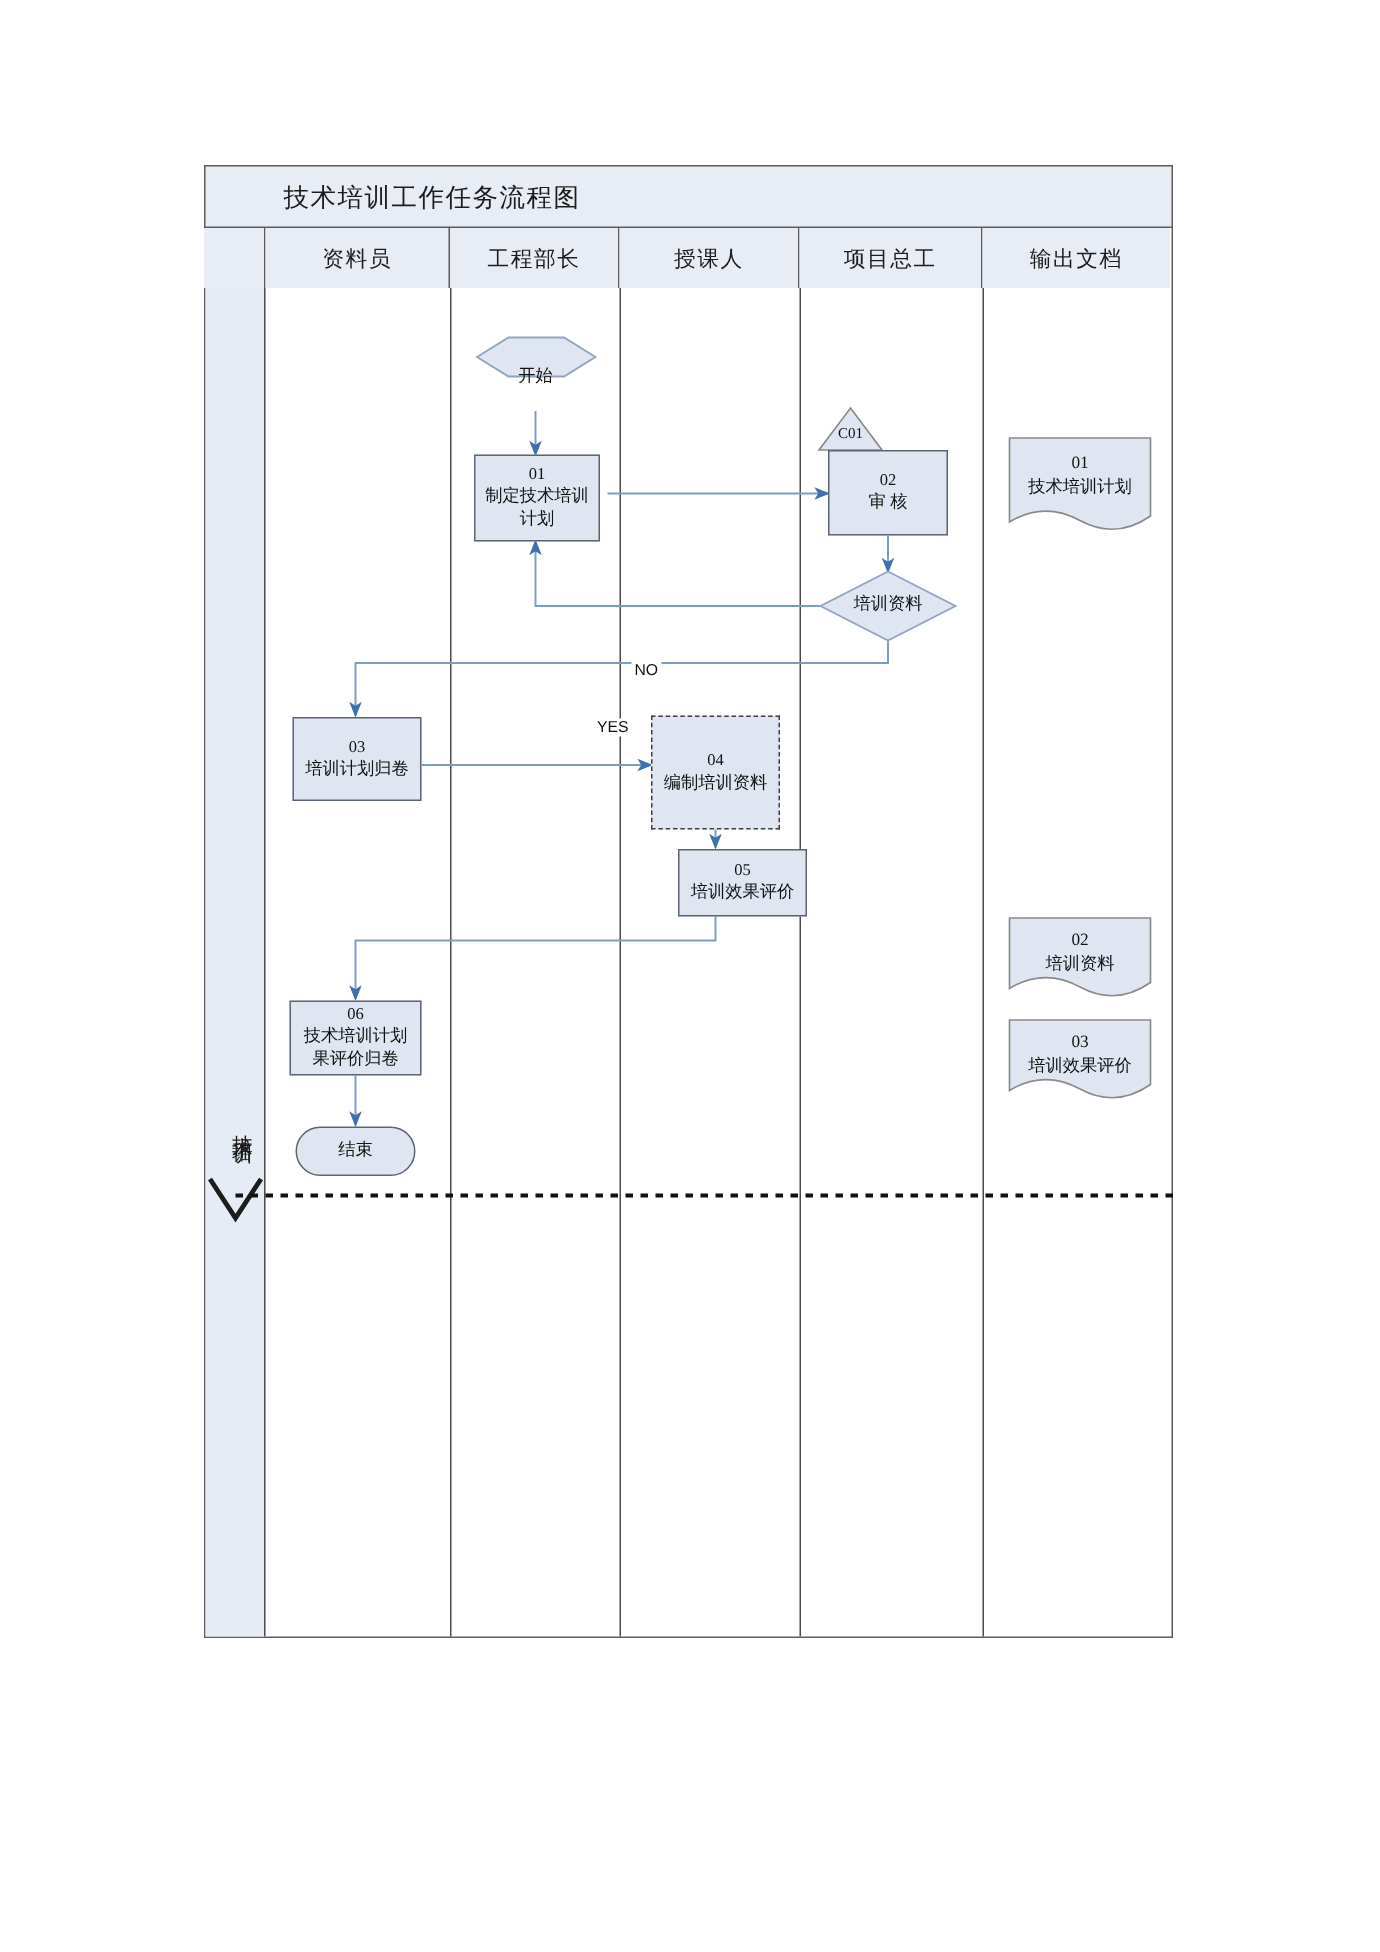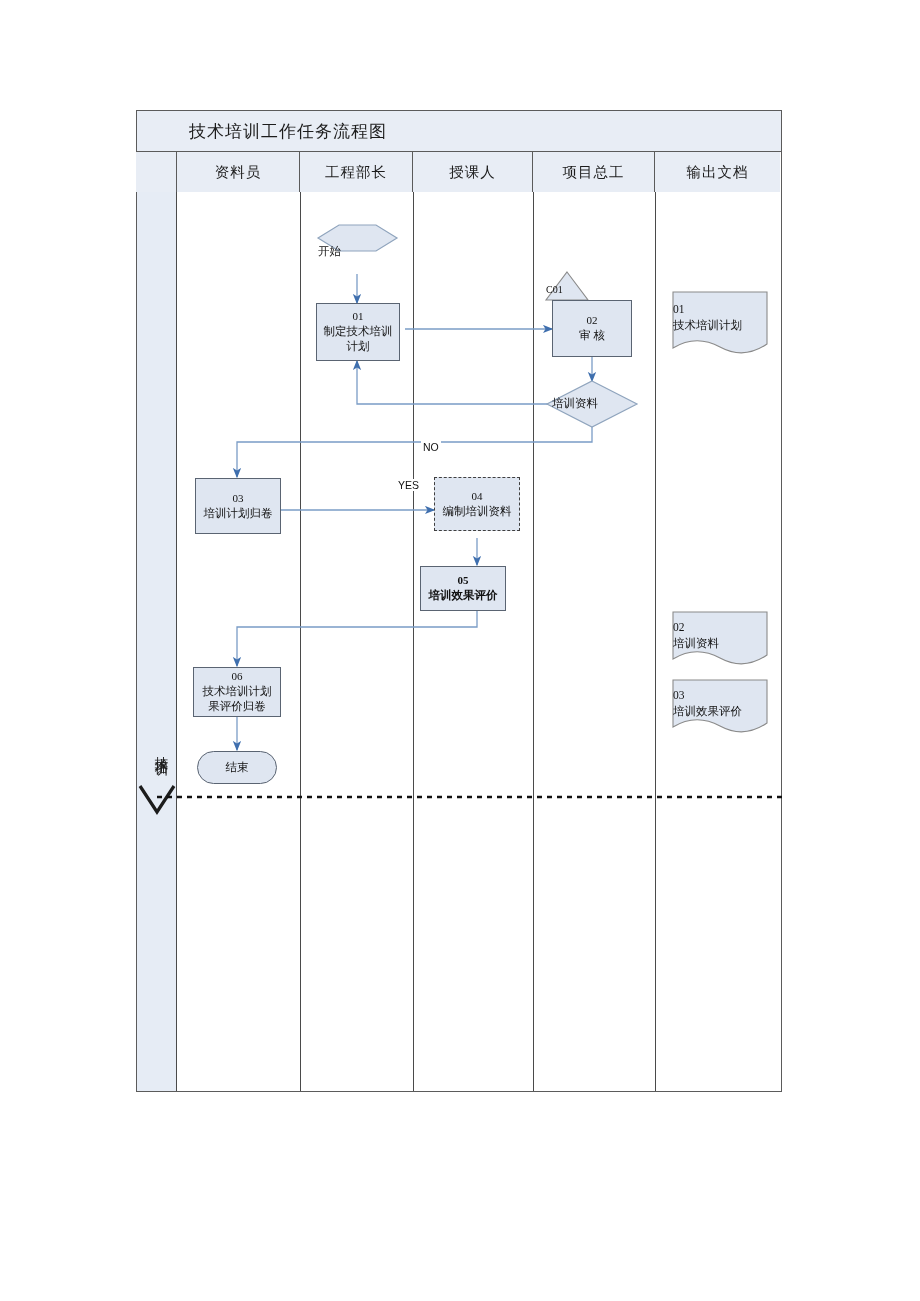--- a/index.html
+++ b/index.html
@@ -38,21 +38,21 @@
   .node.rect{border:1.2px solid #5a6472;}
   .node.dashed{border:1.4px dashed #3f3f3f;}
   .node.round{border:1.2px solid #5a6472;border-radius:17px;}
   .node .num{font-size:11px;}
   .node .txt{font-size:11.5px;}
 
   .lbl{position:absolute;font-size:10.5px;color:#111;background:#fff;
        padding:0 2px;font-family:"Liberation Sans",sans-serif;margin-top:44px;}
 
   .hex-txt,.dia-txt,.doc-txt,.tri-txt{position:absolute;
-       display:flex;flex-direction:column;align-items:flex-start;justify-content:center;
+       display:flex;flex-direction:column;align-items:center;justify-content:center;
        font-size:11.5px;color:#111;line-height:1.35;text-align:center;}
 </style>
 </head>
 <body>
 
 <div id="sheet">
 
   <div class="frame"></div>
 
   <div class="title-bar">
@@ -160,26 +160,26 @@
   <div class="node rect" style="left:552px;top:300px;width:80px;height:57px;">
     <span class="num">02</span>
     <span class="txt">审  核</span>
   </div>
 
   <div class="node rect" style="left:195px;top:478px;width:86px;height:56px;">
     <span class="num">03</span>
     <span class="txt">培训计划归卷</span>
   </div>
 
-  <div class="node dashed" style="left:434px;top:477px;width:86px;height:54px;">
+  <div class="node dashed" style="left:434px;top:477px;width:86px;height:76px;">
     <span class="num">04</span>
     <span class="txt">编制培训资料</span>
   </div>
 
-  <div class="node rect" style="left:420px;top:566px;width:86px;height:45px;font-weight:bold;">
+  <div class="node rect" style="left:452px;top:566px;width:86px;height:45px;">
     <span class="num">05</span>
     <span class="txt">培训效果评价</span>
   </div>
 
   <div class="node rect" style="left:193px;top:667px;width:88px;height:50px;">
     <span class="num">06</span>
     <span class="txt">技术培训计划</span>
     <span class="txt">果评价归卷</span>
   </div>
 

